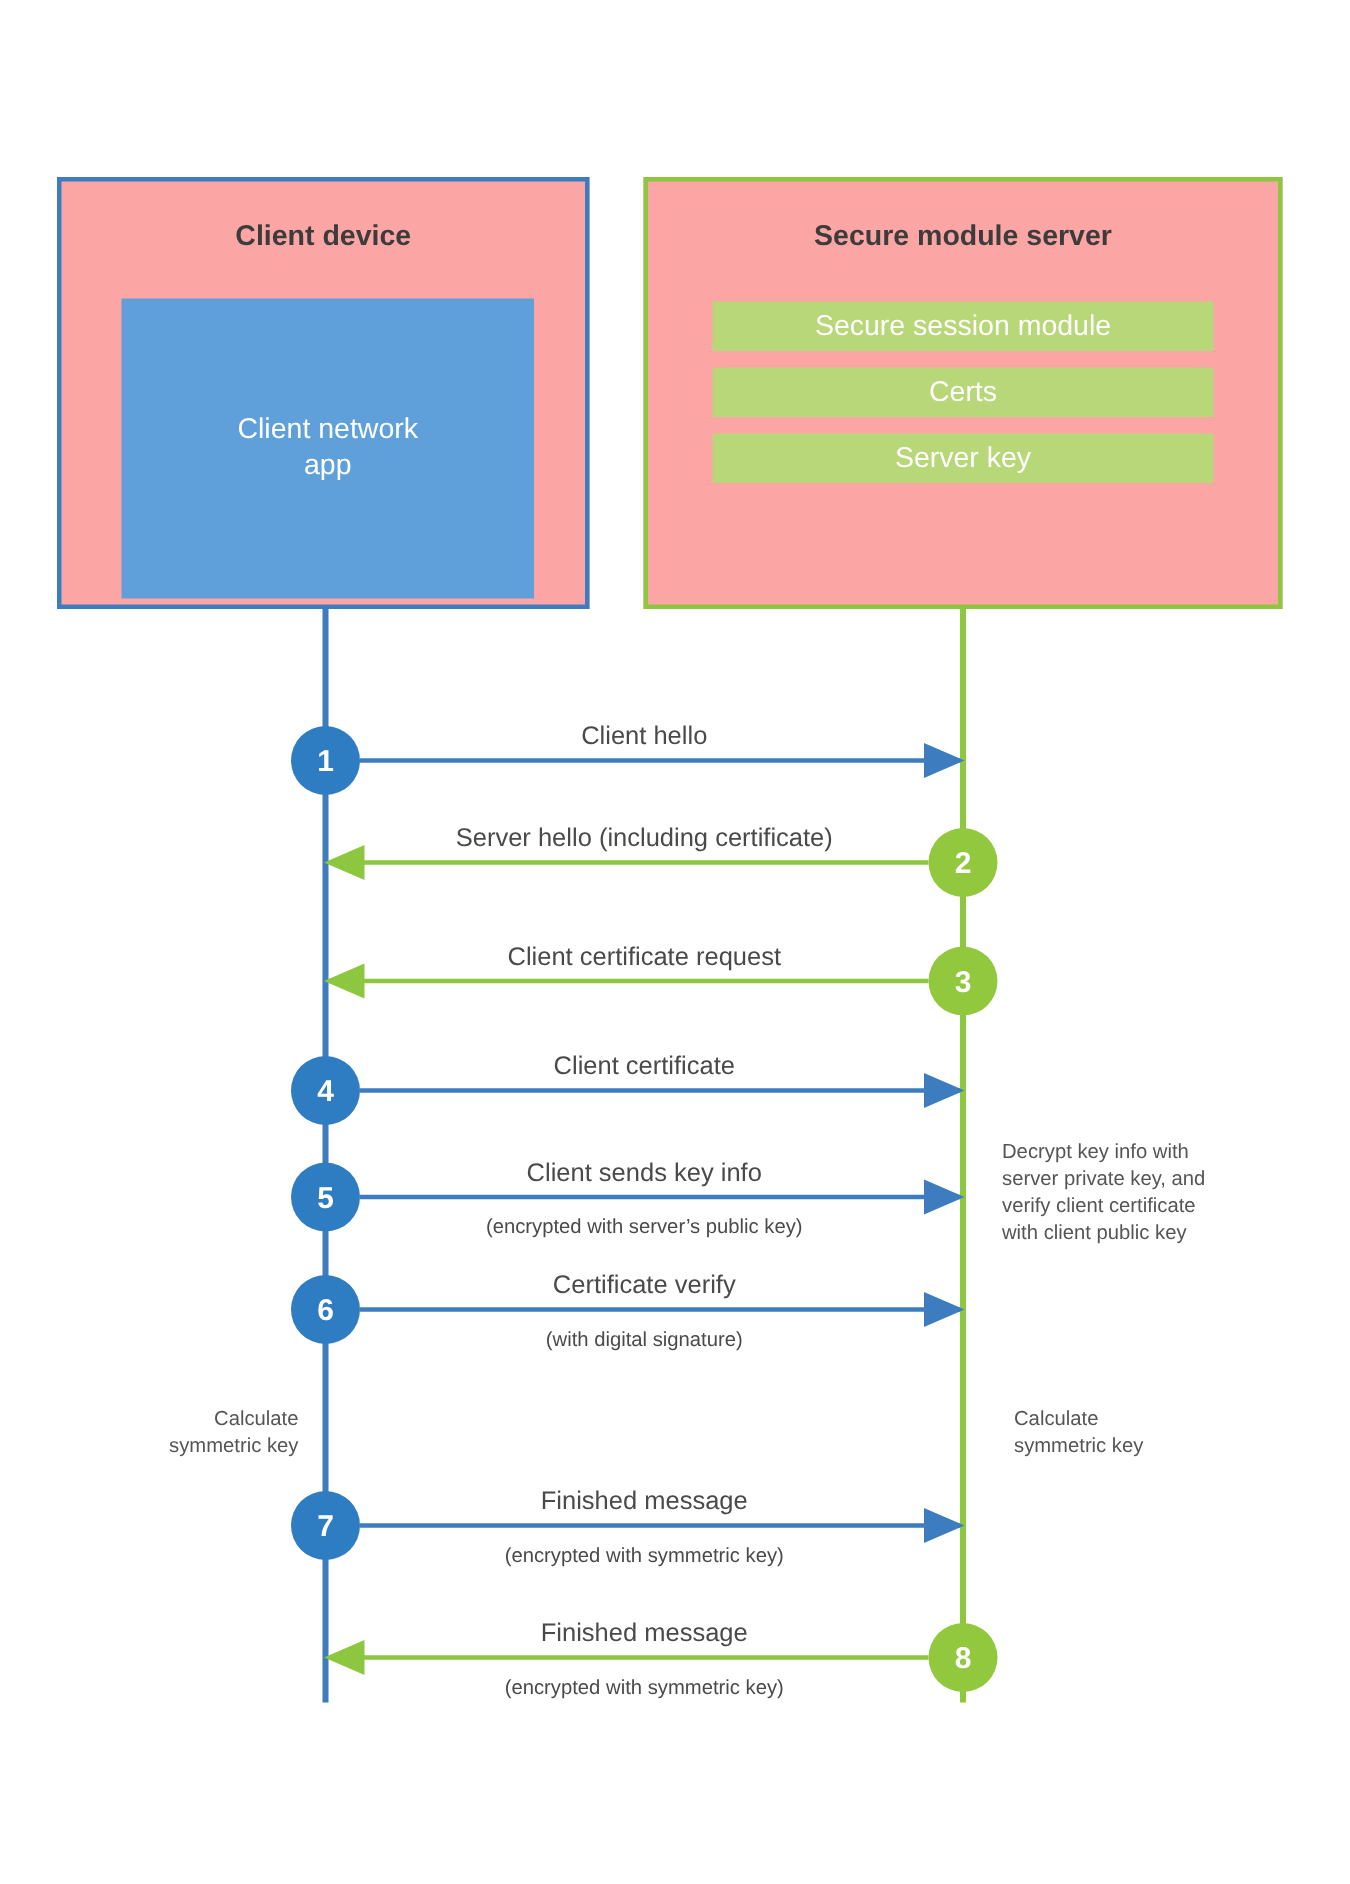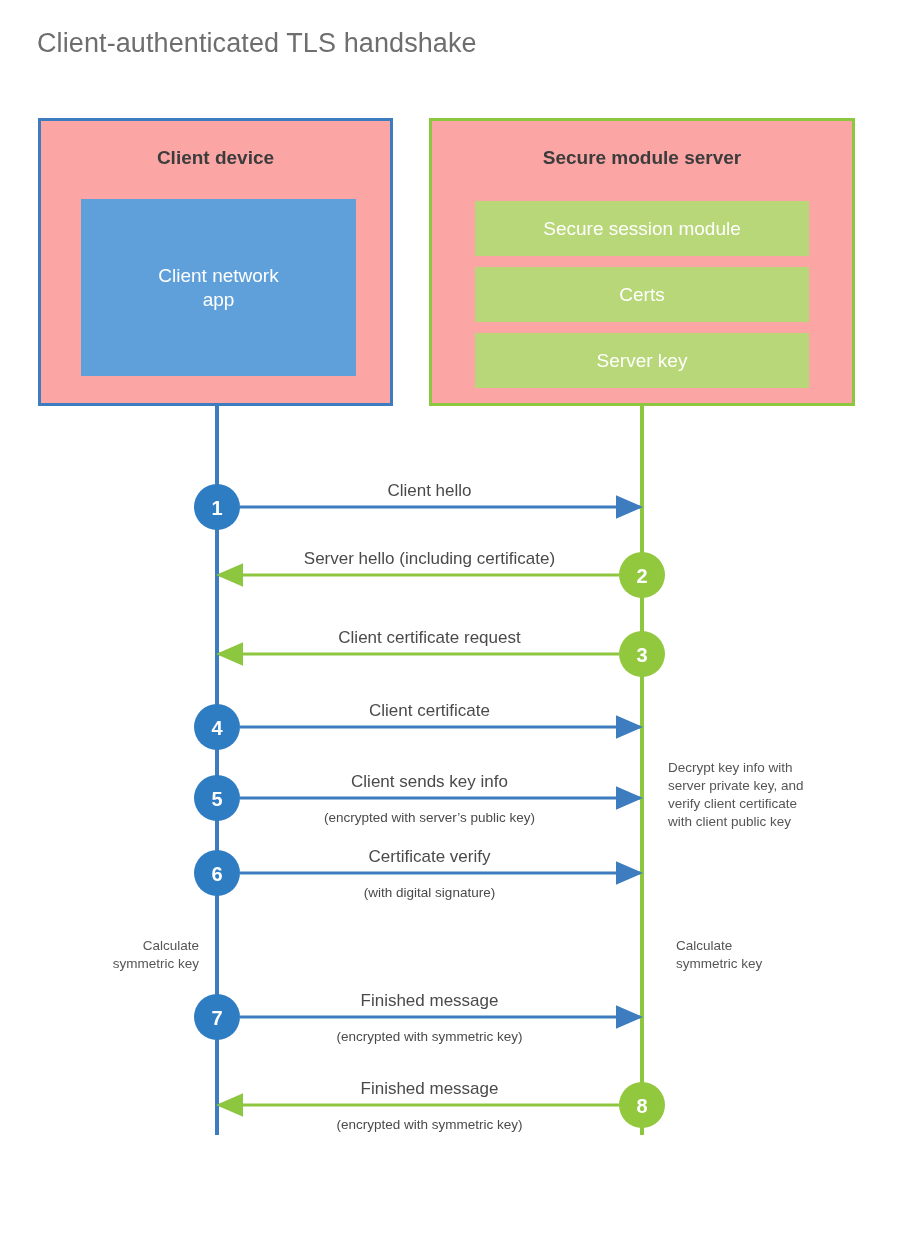--- a/index.html
+++ b/index.html
@@ -55,21 +55,21 @@
     font-size: 19px;
     font-weight: bold;
     color: #3c3c3c;
     margin-top: 26px;
   }
   .client-app {
     position: absolute;
     left: 40px;
     top: 78px;
     width: 275px;
-    height: 177px;
+    height: 200px;
     background: #5fa0db;
     color: #ffffff;
     font-size: 19px;
     font-weight: 300;
     display: flex;
     align-items: center;
     justify-content: center;
     text-align: center;
     line-height: 1.25;
   }
@@ -80,21 +80,21 @@
     right: 43px;
     display: flex;
     flex-direction: column;
     gap: 11px;
   }
   .server-module {
     background: #b8d778;
     color: #ffffff;
     font-size: 19px;
     font-weight: 300;
-    height: 55px;
+    height: 33px;
     display: flex;
     align-items: center;
     justify-content: center;
     text-align: center;
   }
 
   
   #flow-svg {
     position: absolute;
     left: 0;
@@ -137,21 +137,20 @@
     font-weight: 300;
   }
   .side-note.left { text-anchor: end; }
   .side-note.right { text-anchor: start; }
 </style>
 </head>
 <body>
 
 <div id="diagram-root">
 
-  <div class="page-title">Client-authenticated TLS handshake</div>
 
   <div class="party-box client">
     <div class="party-title">Client device</div>
     <div class="client-app">
       <span>Client network<br>app</span>
     </div>
   </div>
 
   <div class="party-box server">
     <div class="party-title">Secure module server</div>

